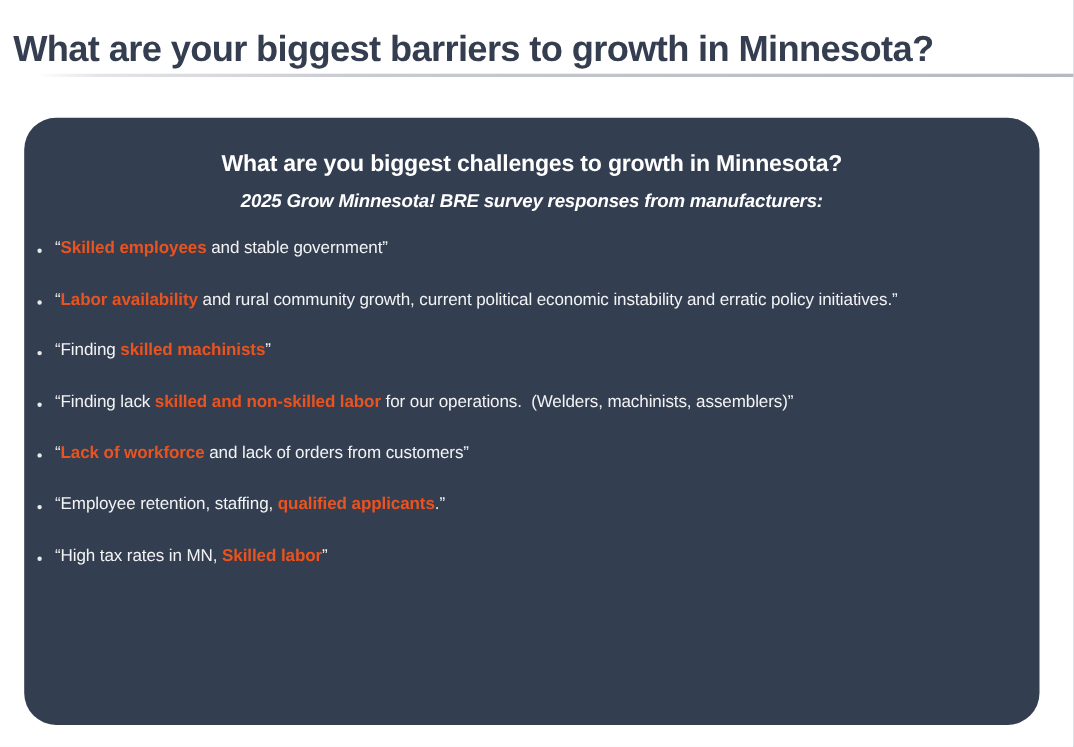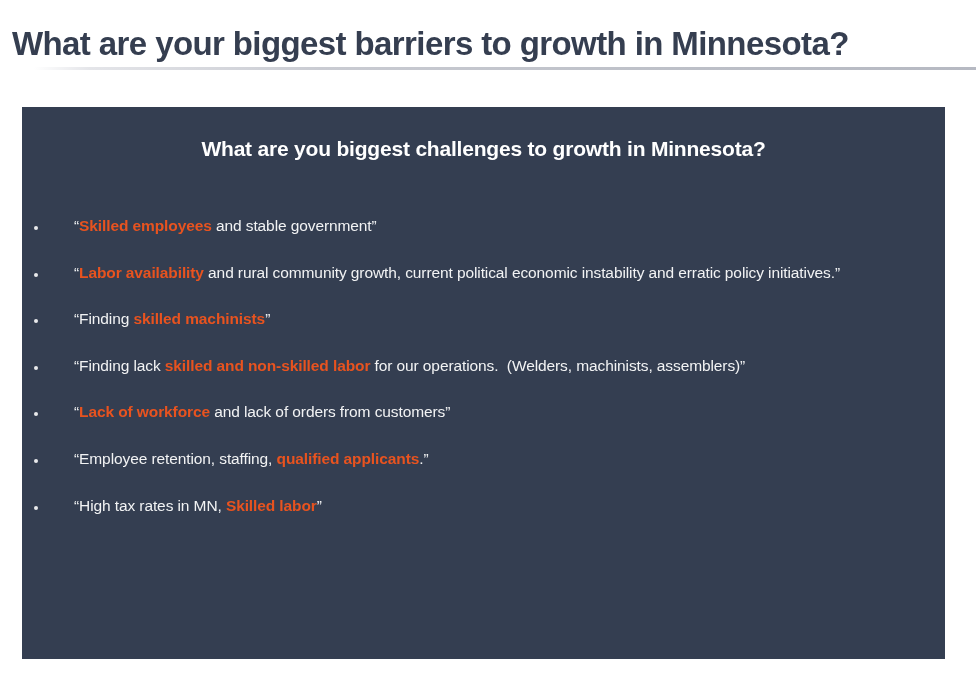--- a/index.html
+++ b/index.html
@@ -46,20 +46,21 @@
   }
 
   
   #content-panel {
     position: absolute;
     left: 22px;
     top: 107px;
     width: 923px;
     height: 552px;
     background: #343E51;
+    border-radius: 29px;
   }
 
   #panel-heading {
     position: absolute;
     left: 0;
     top: 29px;
     width: 923px;
     text-align: center;
     color: #ffffff;
     font-size: 21px;
@@ -85,21 +86,21 @@
   
   #bullet-list {
     position: absolute;
     left: 0;
     top: 110px;
     width: 923px;
   }
   .bullet-row {
     position: relative;
     min-height: 46.6px;
-    padding-left: 52px;
+    padding-left: 28px;
     padding-right: 28px;
     box-sizing: border-box;
   }
   .bullet-marker {
     position: absolute;
     left: 12px;
     top: 9px;
     width: 4px;
     height: 4px;
     border-radius: 50%;
@@ -121,20 +122,21 @@
 <body>
 
 <h1 id="slide-title">What are your biggest barriers to growth in Minnesota?</h1>
 
 <div id="title-divider"></div>
 
 <section id="content-panel">
 
   <div id="panel-heading">What are you biggest challenges to growth in Minnesota?</div>
 
+  <div id="panel-subheading">2025 Grow Minnesota! BRE survey responses from manufacturers:</div>
 
   <ul id="bullet-list" style="list-style:none;margin:0;padding:0;">
       <li class="bullet-row"><span class="bullet-marker"></span><span class="bullet-text"><span>“</span><span class="hl">Skilled employees</span><span> and stable government”</span></span></li>
       <li class="bullet-row"><span class="bullet-marker"></span><span class="bullet-text"><span>“</span><span class="hl">Labor availability</span><span> and rural community growth, current political economic instability and erratic policy initiatives.”</span></span></li>
       <li class="bullet-row"><span class="bullet-marker"></span><span class="bullet-text"><span>“Finding </span><span class="hl">skilled machinists</span><span>”</span></span></li>
       <li class="bullet-row"><span class="bullet-marker"></span><span class="bullet-text"><span>“Finding lack </span><span class="hl">skilled and non-skilled labor</span><span> for our operations.&nbsp; (Welders, machinists, assemblers)”</span></span></li>
       <li class="bullet-row"><span class="bullet-marker"></span><span class="bullet-text"><span>“</span><span class="hl">Lack of workforce</span><span> and lack of orders from customers”</span></span></li>
       <li class="bullet-row"><span class="bullet-marker"></span><span class="bullet-text"><span>“Employee retention, staffing, </span><span class="hl">qualified applicants</span><span>.”</span></span></li>
       <li class="bullet-row"><span class="bullet-marker"></span><span class="bullet-text"><span>“High tax rates in MN, </span><span class="hl">Skilled labor</span><span>”</span></span></li>
     </ul>

